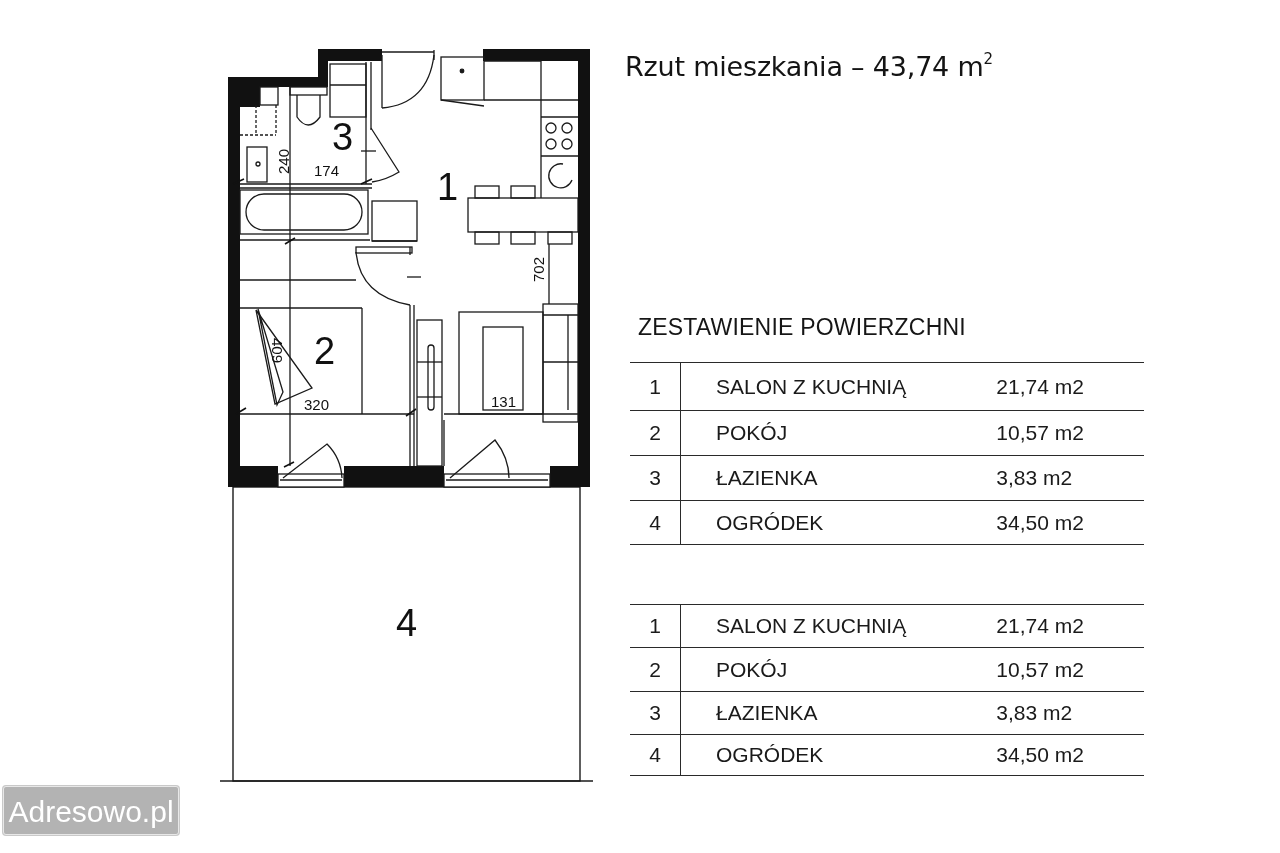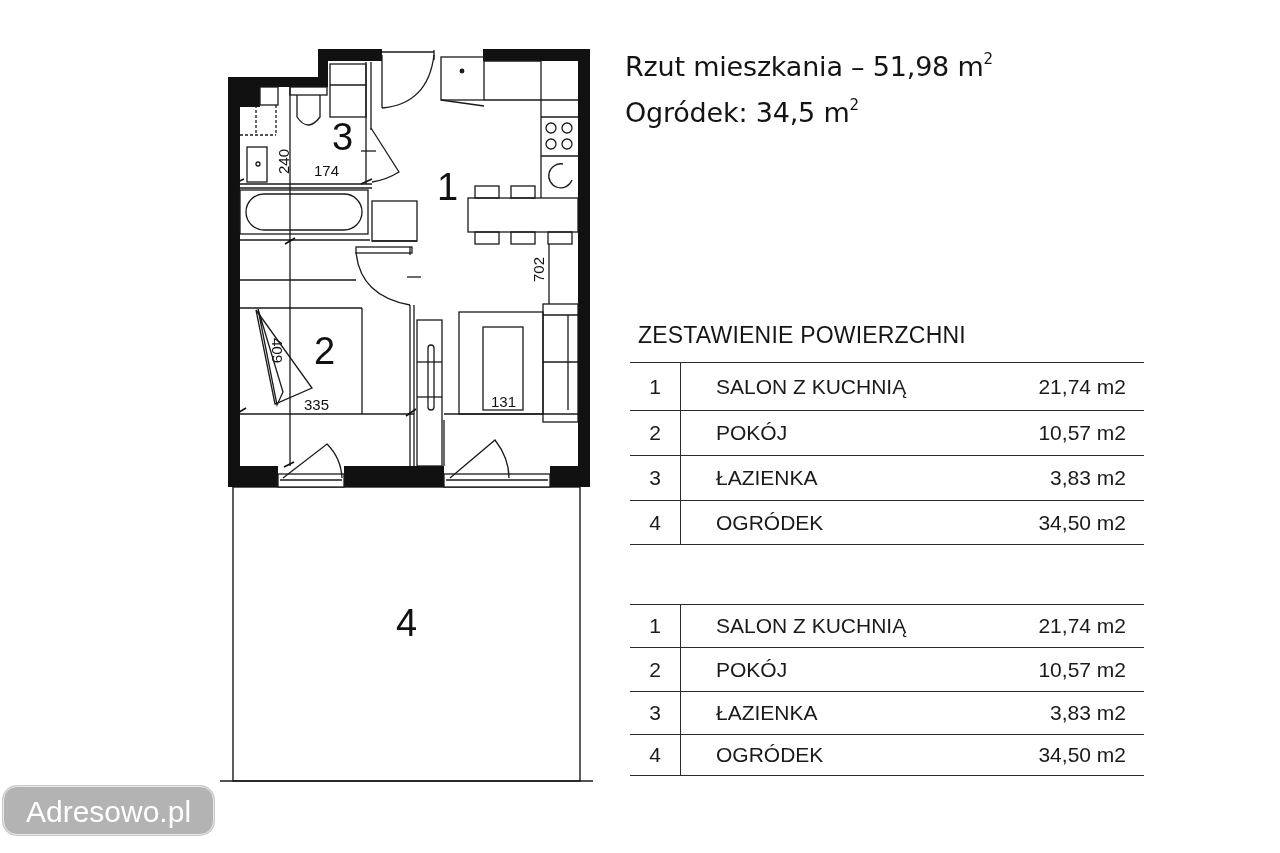--- a/index.html
+++ b/index.html
@@ -2,47 +2,47 @@
 <html><head>
   <meta charset="utf-8">
   <style>
     html, body { margin: 0; padding: 0; background: #ffffff; }
     body { width: 1280px; height: 853px; position: relative; overflow: hidden; font-family: "Liberation Sans", sans-serif; color: #111; }
 
     .title-block { position: absolute; left: 625px; top: 40px; font-family: "DejaVu Sans", sans-serif; font-size: 27px; line-height: 38px; color: #141414; letter-spacing: -0.2px; }
     .title-line { display: block; white-space: nowrap; }
     .title-line sup { font-size: 15px; vertical-align: 12px; }
 
-    .summary-heading { position: absolute; left: 638px; top: 322px; font-size: 23px; letter-spacing: 0.2px; color: #161616; white-space: nowrap; }
+    .summary-heading { position: absolute; left: 638px; top: 314px; font-size: 23px; letter-spacing: 0.2px; color: #161616; white-space: nowrap; }
 
     .area-table { position: absolute; left: 630px; width: 514px; border-collapse: collapse; font-size: 21px; color: #1a1a1a; }
     .area-table tr { border-bottom: 1.6px solid #2a2a2a; }
     .area-table td { padding: 0; vertical-align: middle; }
     .area-table .c-num { width: 50px; text-align: center; border-right: 1.6px solid #2a2a2a; }
     .area-table .c-name { padding-left: 35px; white-space: nowrap; }
-    .area-table .c-area { text-align: right; padding-right: 18px; white-space: nowrap; }
+    .area-table .c-area { padding-right: 18px; white-space: nowrap; }
 
     #table1 { top: 362px; border-top: 1.6px solid #2a2a2a; }
     #table1 tr:nth-child(1) { height: 48px; }
     #table1 tr:nth-child(2) { height: 45px; }
     #table1 tr:nth-child(3) { height: 45px; }
     #table1 tr:nth-child(4) { height: 44px; }
     #table2 { top: 604px; border-top: 1.6px solid #2a2a2a; }
     #table2 tr:nth-child(1) { height: 43px; }
     #table2 tr:nth-child(2) { height: 44px; }
     #table2 tr:nth-child(3) { height: 43px; }
     #table2 tr:nth-child(4) { height: 41px; }
 
     .plan { position: absolute; left: 0; top: 0; }
     .room-label { position: absolute; font-family: "Liberation Sans", sans-serif; font-size: 38px; color: #111; line-height: 1; }
     .dim-label { position: absolute; font-family: "Liberation Sans", sans-serif; font-size: 15px; color: #111; line-height: 1; white-space: nowrap; }
     .dim-rot { transform: rotate(-90deg); transform-origin: center; }
     .dim-rot90 { transform: rotate(90deg); transform-origin: center; }
 
-    .watermark { position: absolute; left: 3px; top: 786px; width: 211px; height: 49px; background: #b3b3b3; border: 1.5px solid #e8e8e8; box-shadow: 0 0 0 1px #c9c9c9; border-radius: 14px; color: #ffffff; font-family: "Liberation Sans", sans-serif; font-size: 30px; line-height: 49px; text-align: center; box-sizing: border-box; }
+    .watermark { position: absolute; left: 3px; top: 786px; width: 176px; height: 49px; background: #b3b3b3; border: 1.5px solid #e8e8e8; box-shadow: 0 0 0 1px #c9c9c9; border-radius: 3px; color: #ffffff; font-family: "Liberation Sans", sans-serif; font-size: 30px; line-height: 49px; text-align: center; box-sizing: border-box; }
   </style>
 </head>
 <body>
 
 <svg class="plan" width="620" height="800" viewBox="0 0 620 800" xmlns="http://www.w3.org/2000/svg">
   <g fill="none" stroke="#1a1a1a" stroke-width="1.4">
 
     <rect x="233" y="487" width="347" height="294" fill="none" stroke="#1a1a1a" stroke-width="1.4"></rect>
     <line x1="220" y1="781" x2="593" y2="781"></line>
   </g>
@@ -182,27 +182,26 @@
 </svg>
 
 <div class="room-label" style="left:437px; top:168px;">1</div>
 <div class="room-label" style="left:314px; top:332px;">2</div>
 <div class="room-label" style="left:332px; top:118px;">3</div>
 <div class="room-label" style="left:396px; top:604px;">4</div>
 
 <div class="dim-label dim-rot" style="left:271px; top:154px;">240</div>
 <div class="dim-label" style="left:314px; top:163px;text-align:center;">174</div>
 <div class="dim-label dim-rot" style="left:526px; top:262px;">702</div>
-<div class="dim-label" style="left:304px; top:397px;">335</div>
+<div class="dim-label" style="left:304px; top:397px;">320</div>
 <div class="dim-label dim-rot90" style="left:265px; top:343px;">409</div>
 <div class="dim-label" style="left:491px; top:394px;">131</div>
 
 <div class="title-block">
-  <span class="title-line"><span>Rzut mieszkania – 51,98 m</span><sup>2</sup></span>
-  <span class="title-line"><span>Ogródek: 34,5 m</span><sup>2</sup></span>
+  <span class="title-line"><span>Rzut mieszkania – 43,74 m</span><sup>2</sup></span>
 </div>
 
 <div class="summary-heading">ZESTAWIENIE POWIERZCHNI</div>
 
 <table class="area-table" id="table1">
   <tbody>
       <tr>
     <td class="c-num">1</td>
     <td class="c-name">SALON Z KUCHNIĄ</td>
     <td class="c-area">21,74 m2</td>

